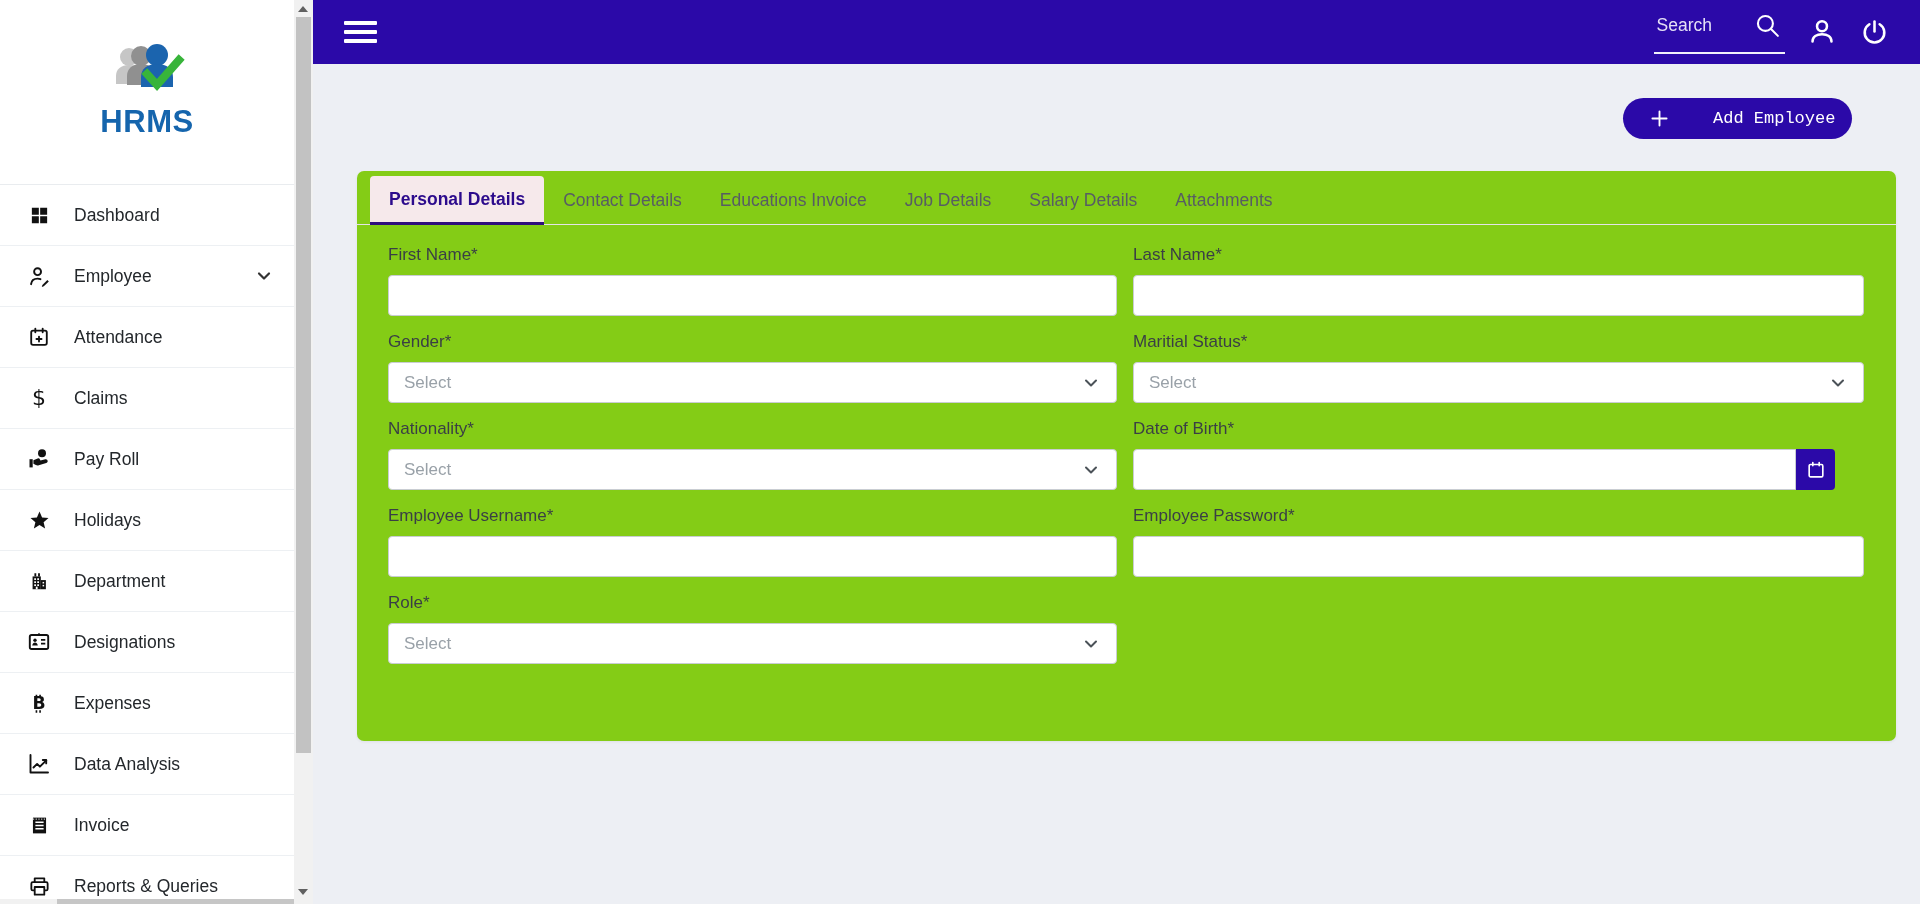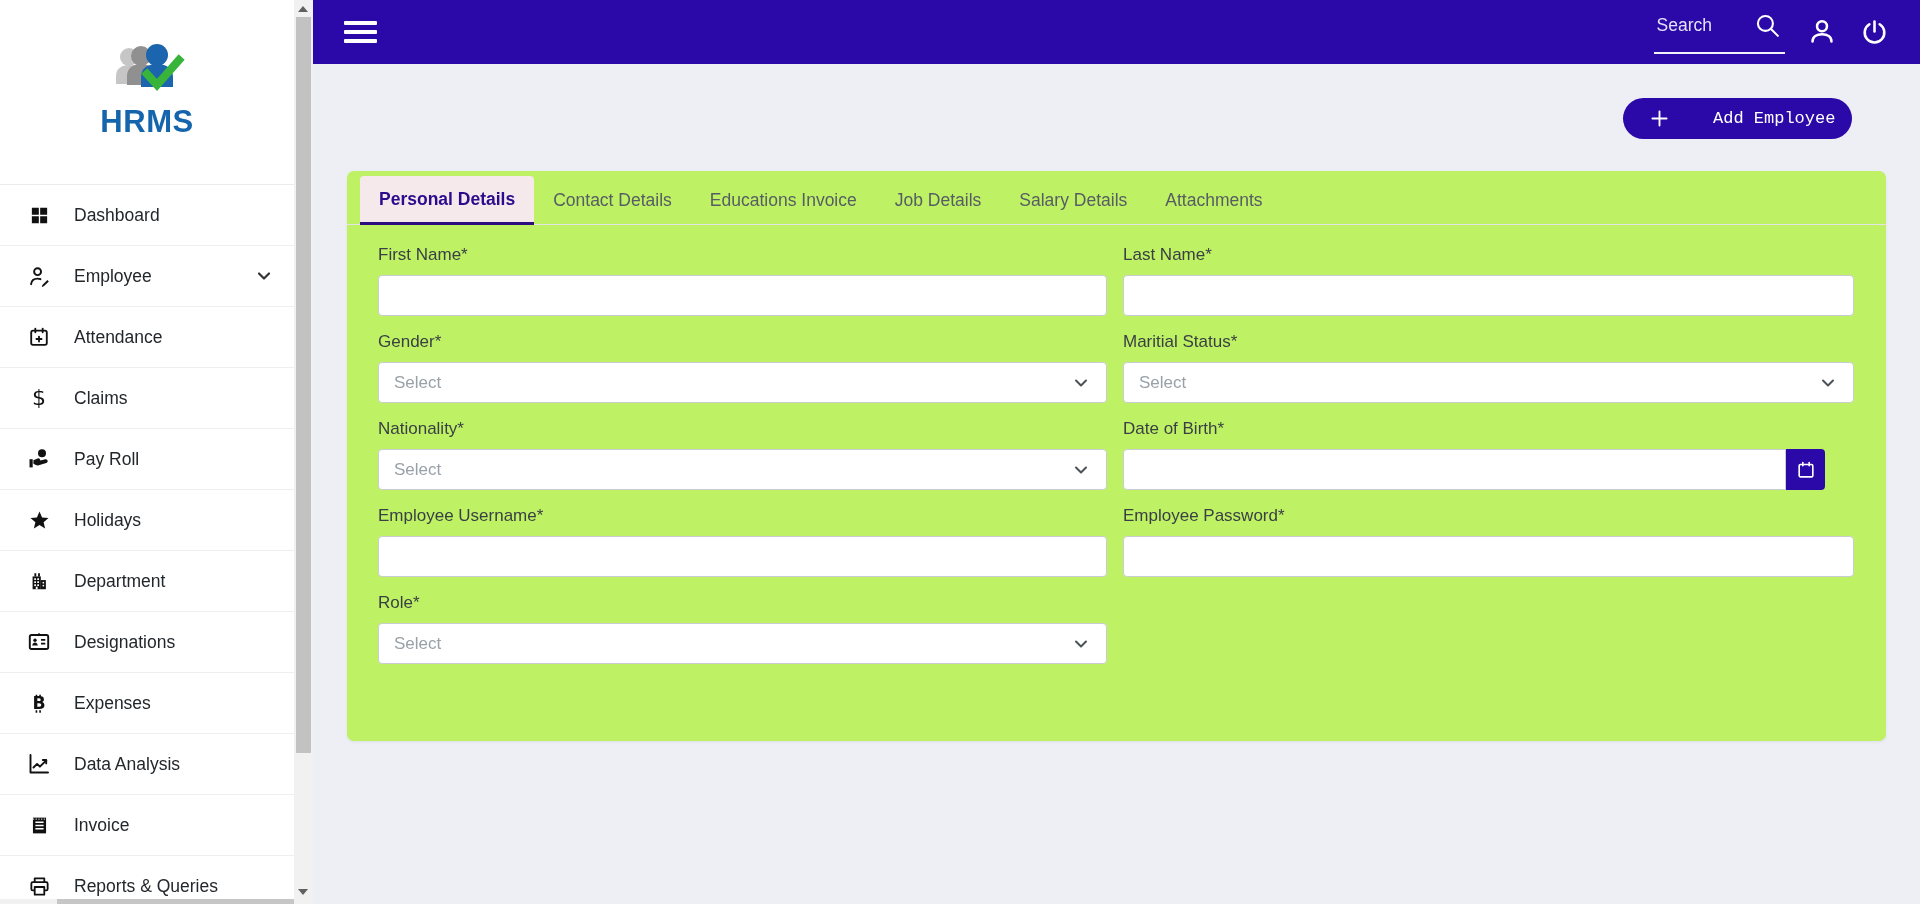--- a/index.html
+++ b/index.html
@@ -30,21 +30,21 @@
   .burger { margin-left:31px; display:flex; flex-direction:column; gap:5.5px; cursor:pointer; }
   .burger span { width:33px; height:3.6px; background:#fff; border-radius:1px; }
   .tb-right { margin-left:auto; margin-right:31px; display:flex; align-items:center; gap:22px; }
   .search-wrap { display:flex; align-items:center; border-bottom:2px solid #f2f0fb; padding-bottom:11px; width:131px; justify-content:center; }
   .search-wrap input { background:transparent; border:none; outline:none; color:#fff; font-size:17.5px; width:96px; font-family:"Liberation Sans",sans-serif; }
   .search-wrap input::placeholder { color:#efecfa; opacity:.95; }
   .tb-icon { width:30px; height:30px; display:flex; align-items:center; justify-content:center; cursor:pointer; }
 
   
   .add-btn { position:absolute; top:98px; right:68px; width:229px; height:41px; border:none; border-radius:21px; background:#2b09a8; color:#fff; font-size:17px; font-family:Liberation Mono, monospace; display:flex; align-items:center; gap:45px; padding-left:28px; cursor:pointer; z-index:3; }
-  .card { position:absolute; left:347px; top:171px; width:1539px; height:570px; background:#bef264; border-radius:7px; box-shadow:0 1px 3px rgba(40,40,60,.07); z-index:2; }
+  .card { position:absolute; left:357px; top:171px; width:1539px; height:570px; background:#84cc16; border-radius:7px; box-shadow:0 1px 3px rgba(40,40,60,.07); z-index:2; }
   .tabs { display:flex; height:54px; border-bottom:1px solid #e4e4e6; padding-left:13px; }
   .tab { height:49px; margin-top:5px; display:flex; align-items:center; padding:0 19px; font-size:17.5px; color:#575d64; cursor:pointer; }
   .tab.active { background:#f6e9eb; color:#2c0b8c; font-weight:700; border-bottom:3px solid #2e0d7e; border-radius:4px 4px 0 0; margin-bottom:-1px; position:relative; }
 
   .form { padding:20px 30px 0 31px; display:grid; grid-template-columns:729px 731px; column-gap:18px; row-gap:22px;gap:16px; }
   .flabel { display:block; font-size:17px; color:#3a3f45; height:20px; margin-bottom:10px; }
   .tinput { width:100%; height:41px; border:1px solid #c9cdd2; border-radius:4px; font-size:16px; color:#333; padding:0 12px; outline:none; font-family:"Liberation Sans",sans-serif; background:#fff; }
   .select-box { height:41px; border:1px solid #c9cdd2; border-radius:4px; background:#fff; display:flex; align-items:center; justify-content:space-between; padding:0 15px; cursor:pointer; }
   .select-box .ph { color:#99a1a8; font-size:17px; }
   .select-box .sel-chev { color:#4b5258; width:20px; height:20px; }

